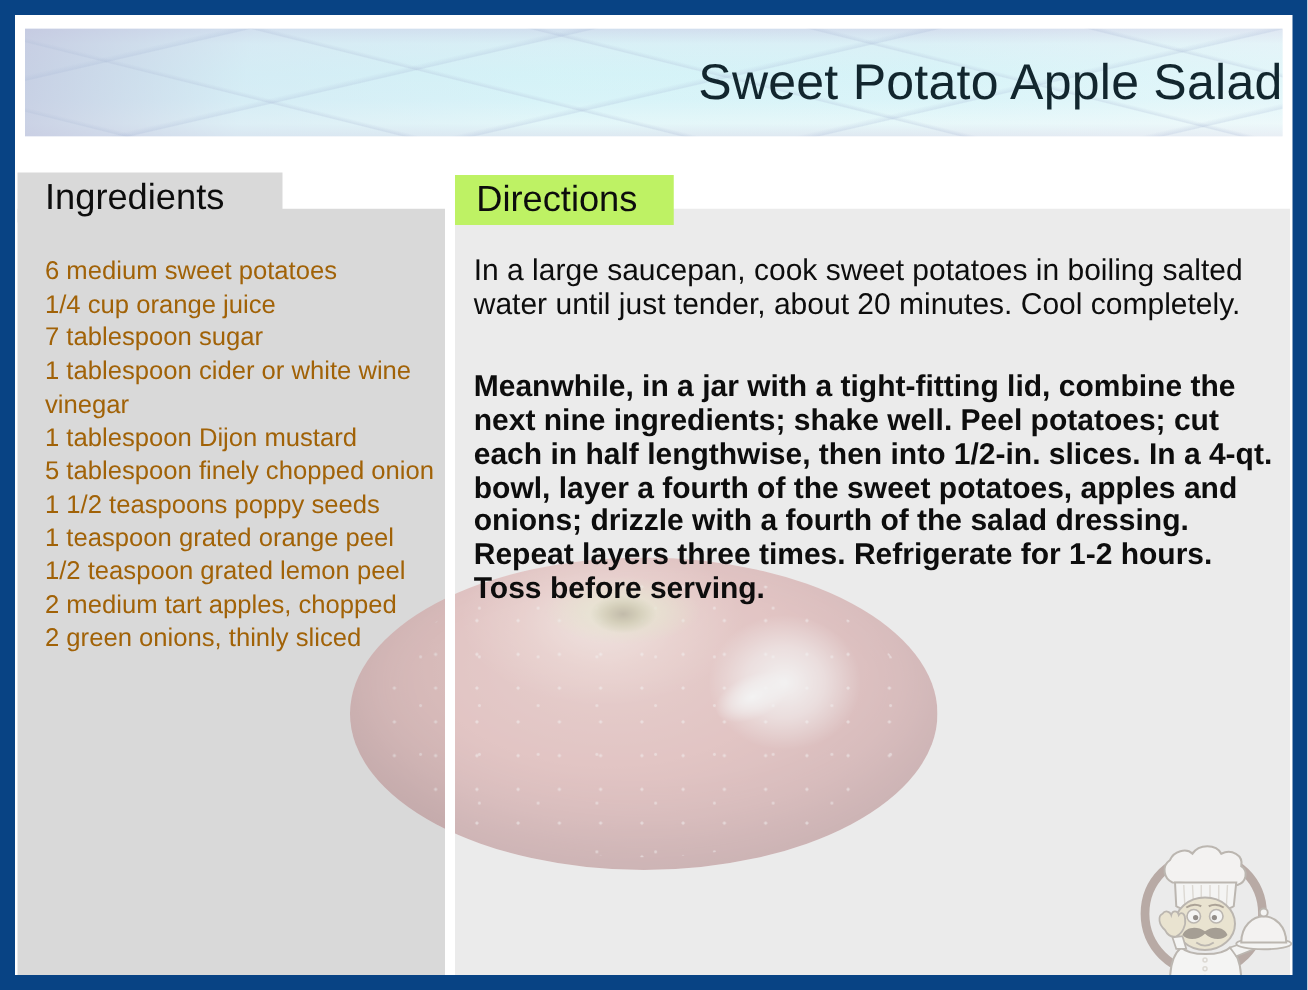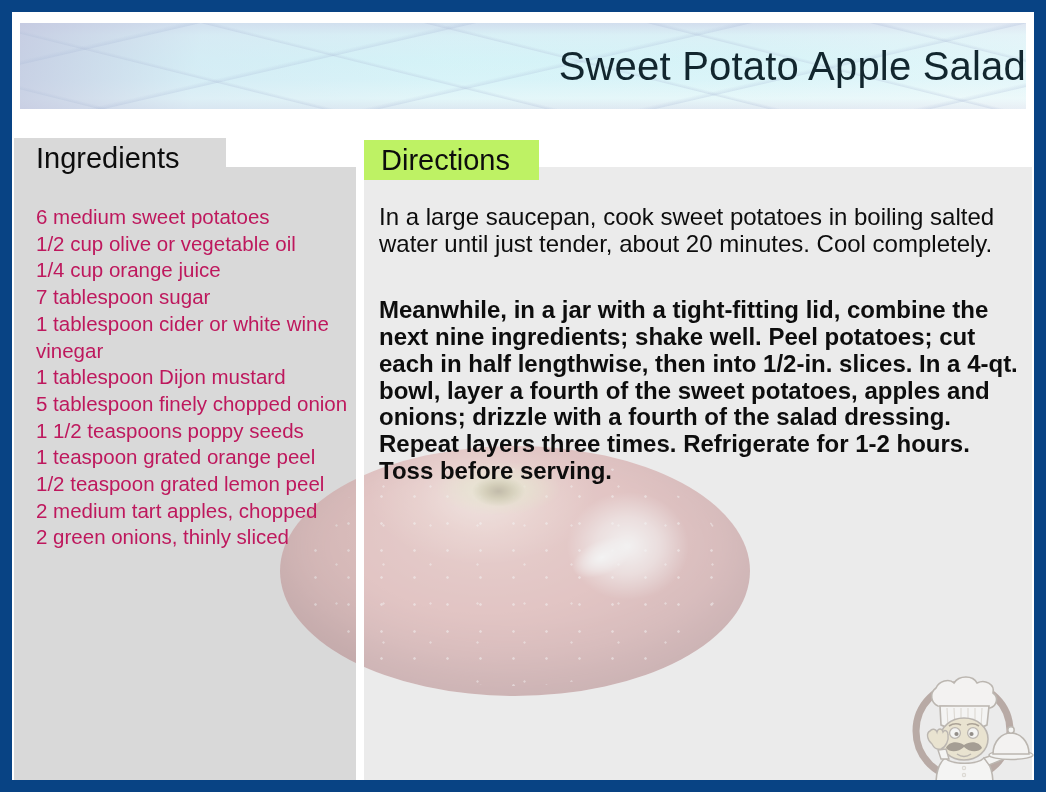--- a/index.html
+++ b/index.html
@@ -142,21 +142,21 @@
     position: absolute;
     left: 24px;
     top: 192px;
     width: 320px;
     z-index: 4;
   }
 
   .ingredient-line {
     font-size: 20.5px;
     line-height: 26.7px;
-    color: #be185d;
+    color: #a16207;
     white-space: nowrap;
   }
 
   #directions-body {
     position: absolute;
     left: 367px;
     top: 192px;
     width: 645px;
     z-index: 4;
   }
@@ -287,21 +287,20 @@
   <div class="section-tab" id="ingredients-tab">
     <span class="section-tab-label">Ingredients</span>
   </div>
 
   <div class="section-tab" id="directions-tab">
     <span class="section-tab-label">Directions</span>
   </div>
 
   <div id="ingredients-list">
     <div class="ingredient-line">6 medium sweet potatoes</div>
-    <div class="ingredient-line">1/2 cup olive or vegetable oil</div>
     <div class="ingredient-line">1/4 cup orange juice</div>
     <div class="ingredient-line">7 tablespoon sugar</div>
     <div class="ingredient-line">1 tablespoon cider or white wine</div>
     <div class="ingredient-line">vinegar</div>
     <div class="ingredient-line">1 tablespoon Dijon mustard</div>
     <div class="ingredient-line">5 tablespoon finely chopped onion</div>
     <div class="ingredient-line">1 1/2 teaspoons poppy seeds</div>
     <div class="ingredient-line">1 teaspoon grated orange peel</div>
     <div class="ingredient-line">1/2 teaspoon grated lemon peel</div>
     <div class="ingredient-line">2 medium tart apples, chopped</div>

